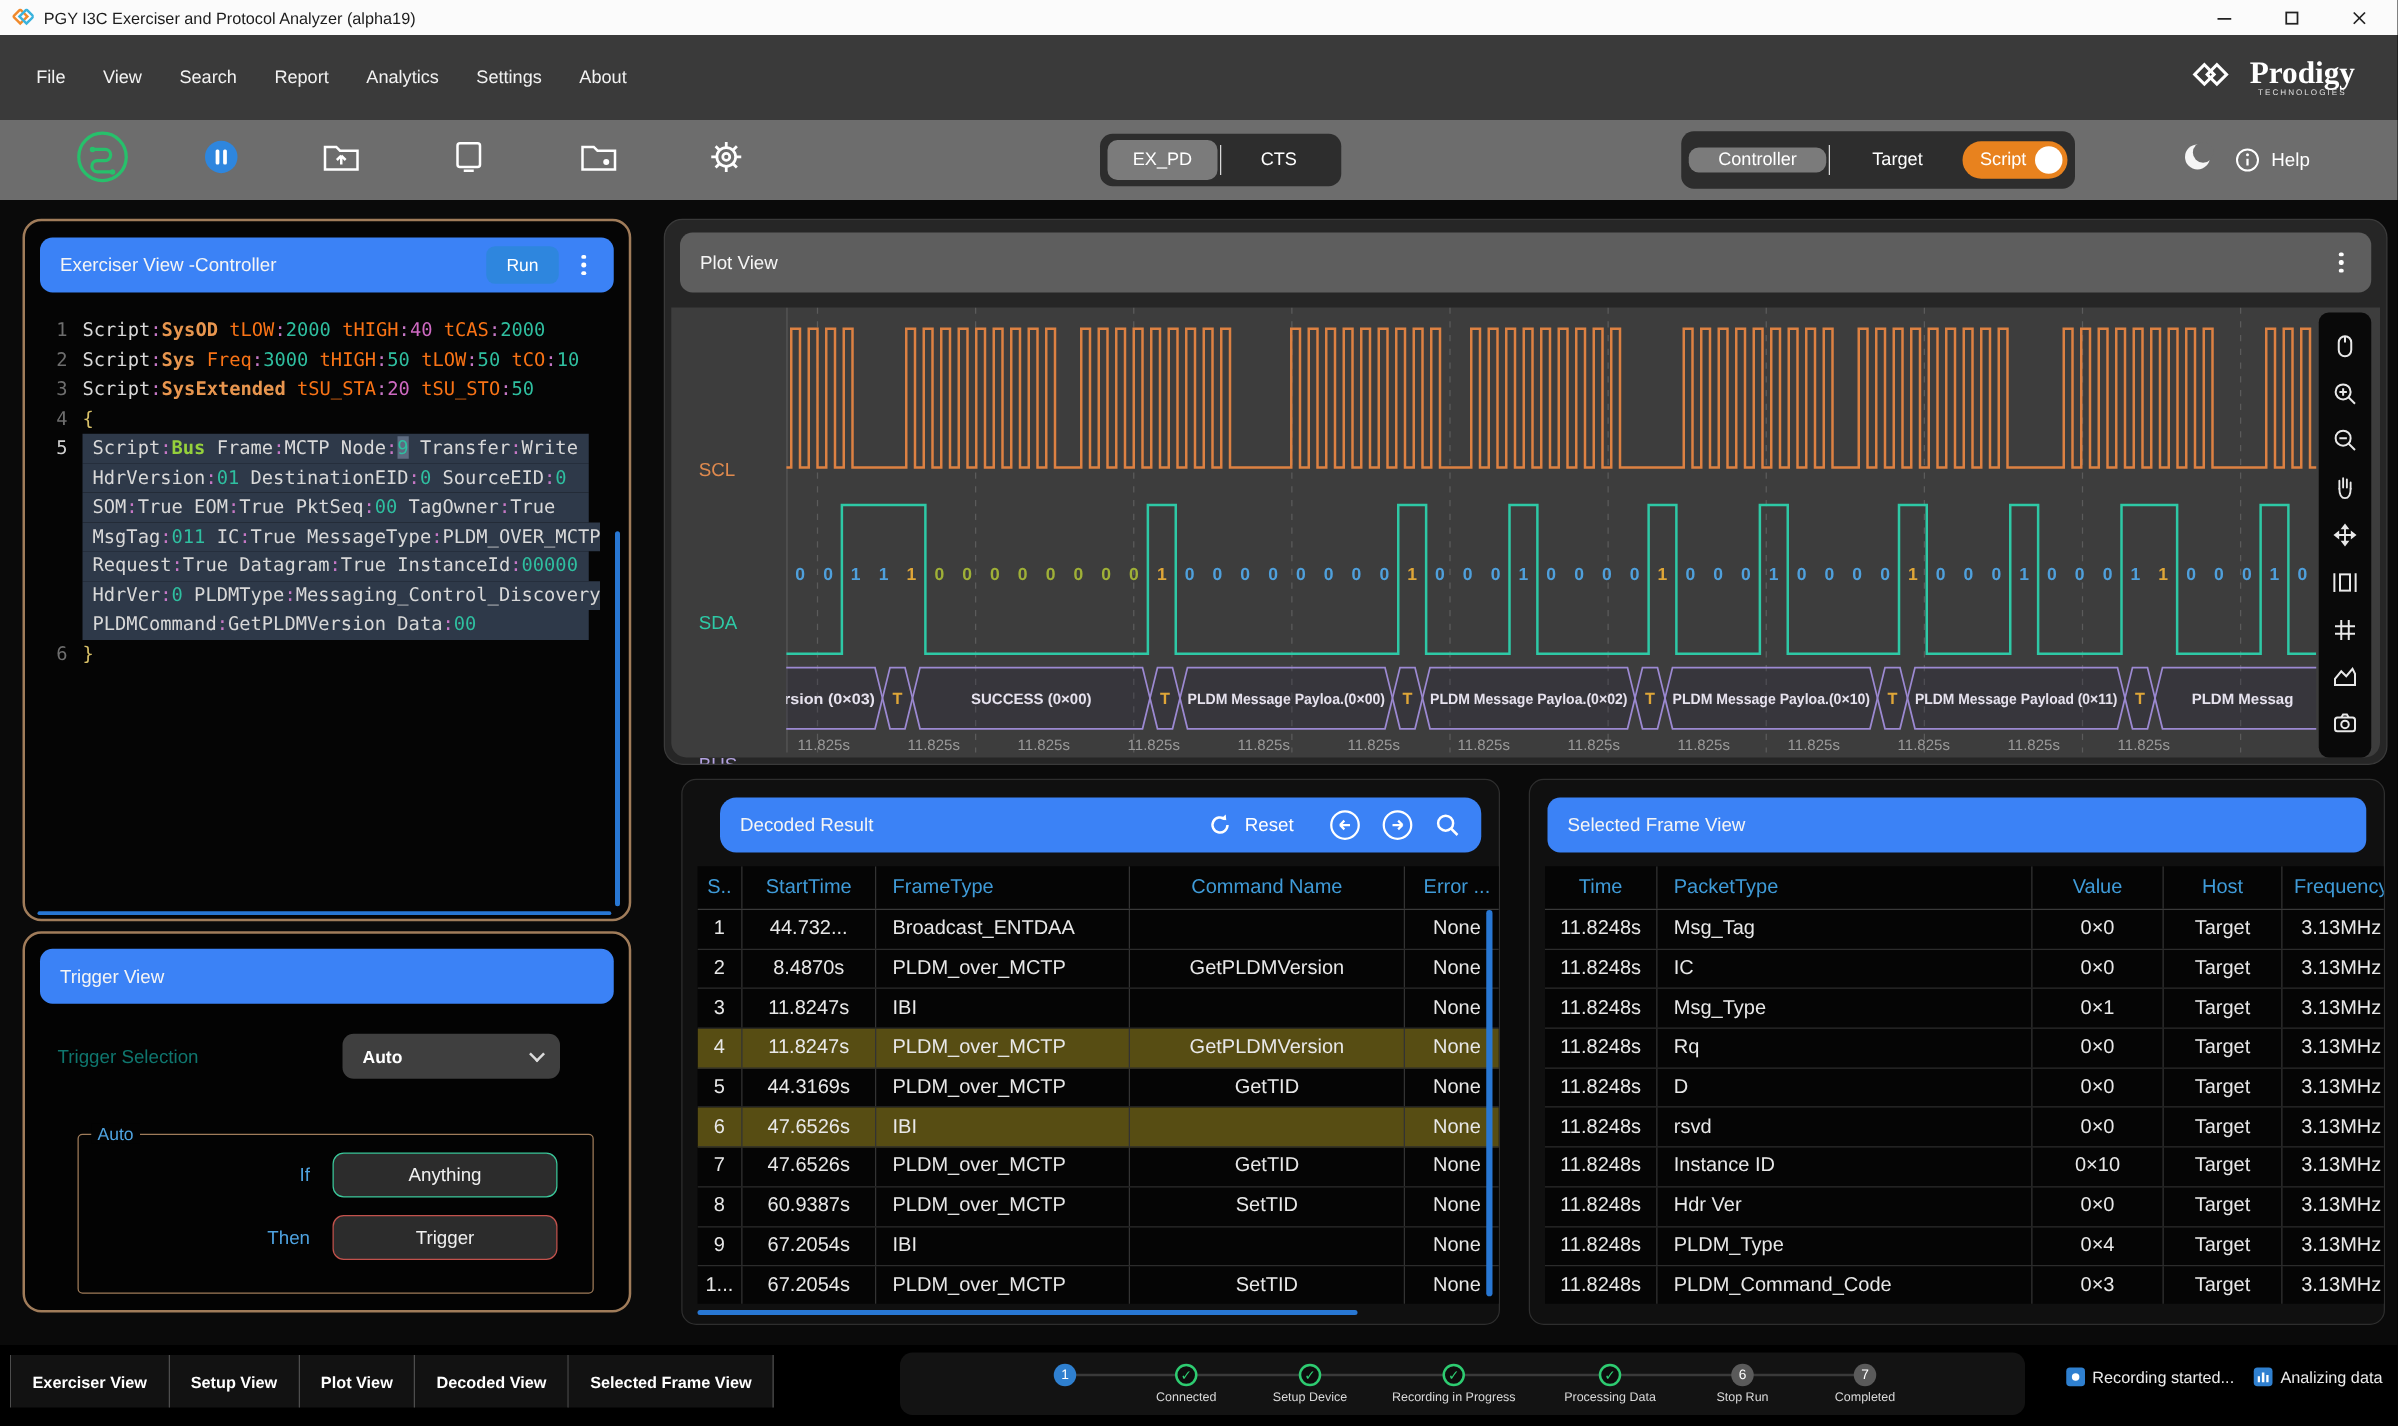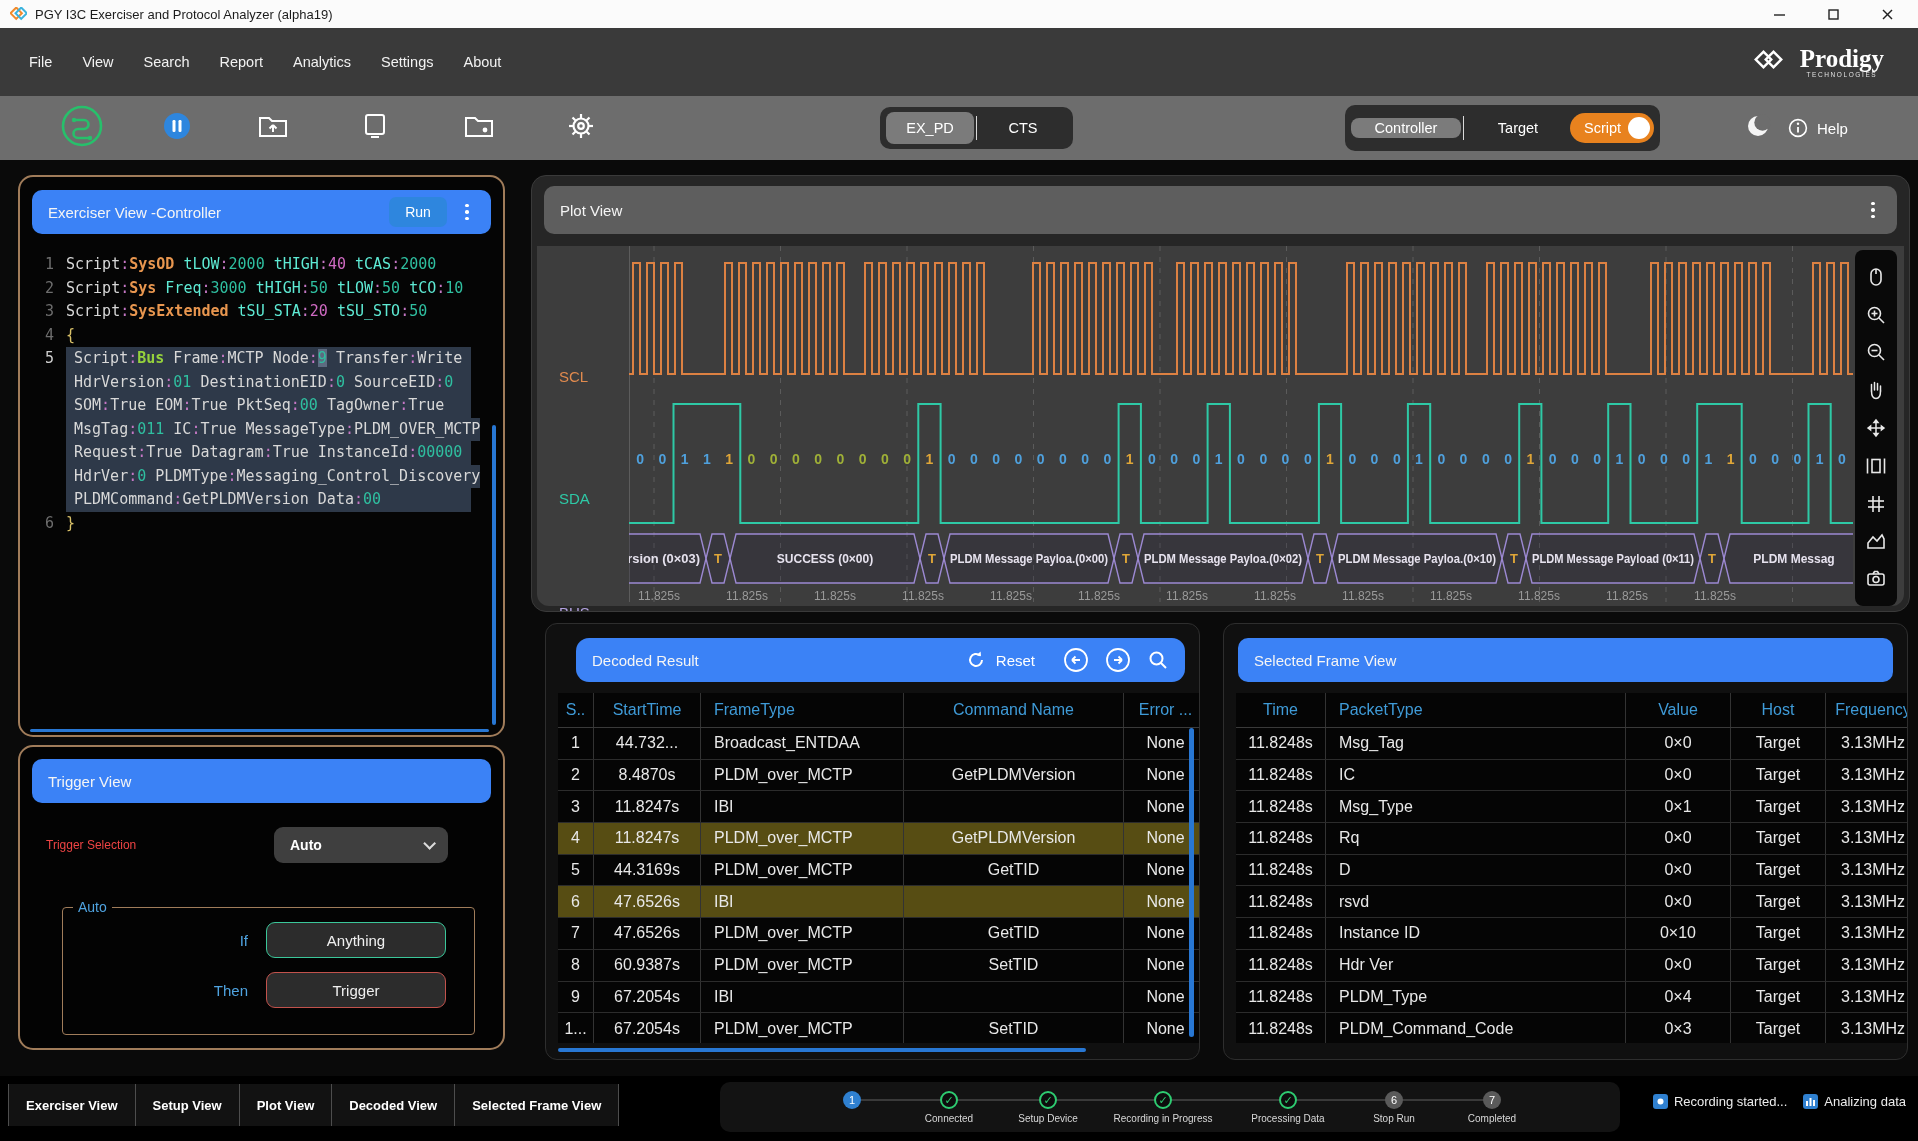--- a/index.html
+++ b/index.html
@@ -39,30 +39,30 @@
   .panel-ex { position:absolute; left:18px; top:175px; width:487px; height:562px; border:2px solid #a07c5a; border-radius:15px; background:#050505; overflow:hidden; }
   .panel-ex .p-head { top:13px; }
   .run-btn { margin-left:auto; margin-right:12px; width:58px; height:30px; background:#2e86de; border-radius:7px; color:#fff; font-size:14px; display:flex; align-items:center; justify-content:center; }
   .code { position:absolute; top:76px; left:8px; right:4px; font-family:"DejaVu Sans Mono","Liberation Mono",monospace; font-size:15px; line-height:23.5px; }
   .code-line { display:flex; padding-right:28px; white-space:pre; }
   .ln { width:26px; text-align:right; margin-right:12px; color:#6e6e6e; flex:none; }
   .ln-active { color:#cfcfcf; }
   .lt { flex:1; }
   .code-line.sel .lt { background:#2e3949; padding-left:8px; }
   .tk-p { color:#d8d8d8; } .tk-c { color:#c678c6; } .tk-ko { color:#e8964f; font-weight:bold; }
-  .tk-kg { color:#95d13c; font-weight:bold; } .tk-pa { color:#5eead4;text-align:center; } .tk-nt { color:#2fbfa0; }
+  .tk-kg { color:#95d13c; font-weight:bold; } .tk-pa { color:#f97316;text-align:center; } .tk-nt { color:#2fbfa0; }
   .tk-nm { color:#cf6ac2; } .tk-v { color:#d8d8d8; } .tk-br { color:#d8c068; }
   .cursor-block { background:#5d6b80; }
   .vscroll-ex { position:absolute; right:7px; top:248px; bottom:10px; width:4px; background:#2877d3; border-radius:2px; }
   .hscroll-ex { position:absolute; left:10px; right:14px; bottom:3px; height:3px; background:#2877d3; border-radius:2px; }
 
   .panel-tr { position:absolute; left:18px; top:745px; width:487px; height:305px; border:2px solid #a07c5a; border-radius:15px; background:#030303; overflow:hidden; }
   .panel-tr .p-head { top:12px; }
   .tr-row { position:absolute; top:80px; left:26px; right:55px; display:flex; align-items:center; }
-  .tr-label { color:#ef4444; font-size:12px; }
+  .tr-label { color:#0f766e; font-size:15px; }
   .tr-select { margin-left:auto; width:174px; height:36px; background:#3f3f3f; border-radius:9px; display:flex; align-items:center; padding:0 16px; color:#fff; font-weight:bold; font-size:14px; }
   .chev { margin-left:auto; width:9px; height:9px; border-right:2px solid #dcdcdc; border-bottom:2px solid #dcdcdc; transform:rotate(45deg) translateY(-3px); }
   .tr-fieldset { position:absolute; left:42px; right:28px; top:160px; height:128px; border:1.5px solid #a07c5a; border-radius:4px; }
   .tr-legend { position:absolute; top:-9px; left:10px; background:#030303; padding:0 5px; color:#4fa3e0; font-size:14px; }
   .cond-row { display:flex; align-items:center; margin-top:14px; }
   .cond-label { width:185px; text-align:right; color:#4fa3e0; font-size:15px; margin-right:18px; }
   .cond-btn { width:180px; height:36px; border-radius:9px; background:#2c2c2c; color:#f0f0f0; font-size:15px; display:flex; align-items:center; justify-content:center; }
   .btn-anything { border:1.5px solid #3bc79a; }
   .btn-trigger { border:1.5px solid #c2524c; }
 

